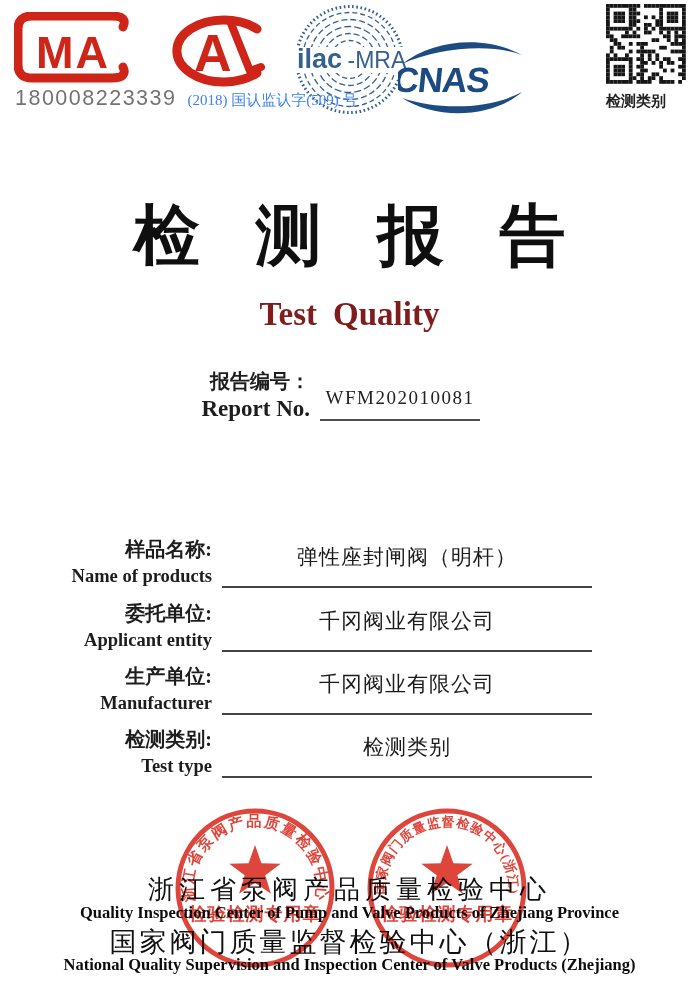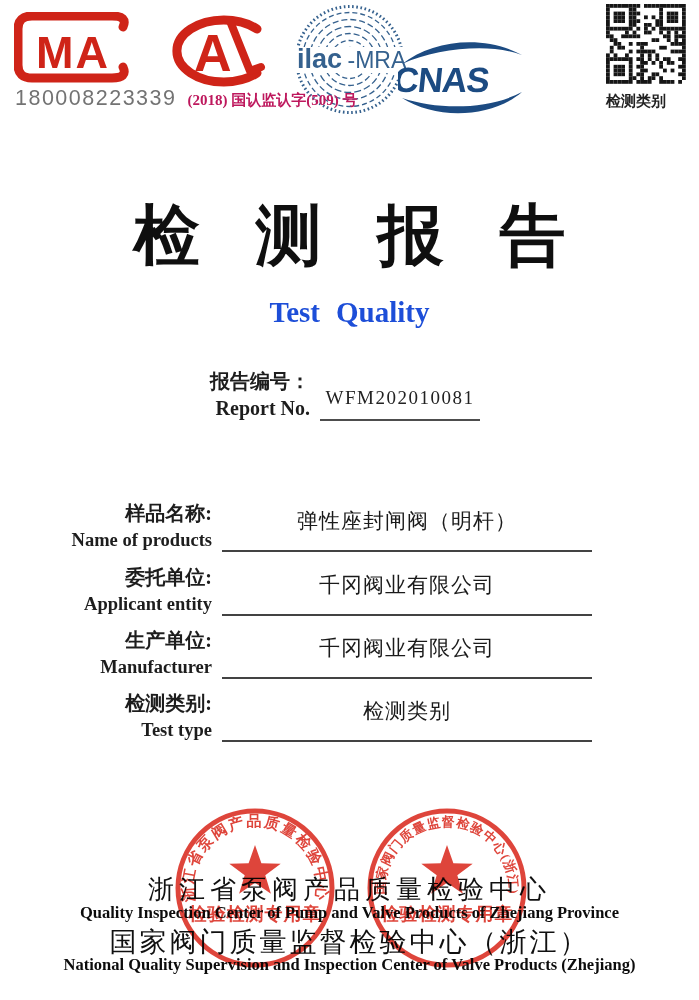--- a/index.html
+++ b/index.html
@@ -23,46 +23,46 @@
   .qr-block{left:606px;top:4px;width:86px;}
   .qr-caption{
     display:flex;justify-content:space-between;width:84px;margin-top:4px;
     font-size:15px;font-weight:bold;color:#222;
   }
   .reg-line{left:15px;top:86px;white-space:nowrap;}
   .reg-number{
     font-family:"Liberation Sans","DejaVu Sans",sans-serif;
     font-size:21.5px;color:#737373;letter-spacing:1.5px;
   }
-  .reg-text{font-size:15px;font-weight:bold;color:#be185d;margin-left:7px;}
+  .reg-text{font-size:15px;font-weight:normal;color:#3b82f6;margin-left:7px;}
 
   
   .title-zh{
     left:0;top:196px;width:699px;display:flex;justify-content:center;gap:56px;
     font-size:66px;font-weight:700;color:#0f0f0f;line-height:1.2;
   }
   .title-en{
     left:0;top:296px;width:699px;display:flex;justify-content:center;gap:16px;
-    font-size:29px;font-weight:bold;color:#1d4ed8;
+    font-size:33px;font-weight:bold;color:#7f1d1d;
   }
 
   
   .report-no{left:0;top:366px;width:699px;height:56px;}
   .report-no .labels{position:absolute;left:0;bottom:0;width:310px;text-align:right;}
   .label-zh{display:block;font-size:20px;font-weight:bold;line-height:28px;}
-  .label-en{display:block;font-size:20px;font-weight:bold;line-height:27px;}
+  .label-en{display:block;font-size:23px;font-weight:bold;line-height:27px;}
   .report-no .value-line{
     position:absolute;left:320px;bottom:1px;width:160px;height:30px;
     border-bottom:2px solid #4d4d4d;
     display:flex;align-items:flex-end;justify-content:center;
     font-size:19px;letter-spacing:1.5px;padding-bottom:10px;color:#222;
   }
 
   
-  .field{left:0;width:699px;height:56px;}
+  .field{left:0;width:699px;height:56px;margin-top:36px;}
   .field .labels{position:absolute;left:0;bottom:0;width:212px;text-align:right;}
   .field .label-en{font-size:18.5px;line-height:26px;}
   .field .value-line{
     position:absolute;left:222px;bottom:1px;width:370px;height:34px;
     border-bottom:2px solid #434343;
     display:flex;align-items:flex-end;justify-content:center;
     font-size:21px;letter-spacing:1px;padding-bottom:15px;color:#1a1a1a;
   }
   .f1{top:497px;} .f2{top:561px;} .f3{top:624px;} .f4{top:687px;}
 

